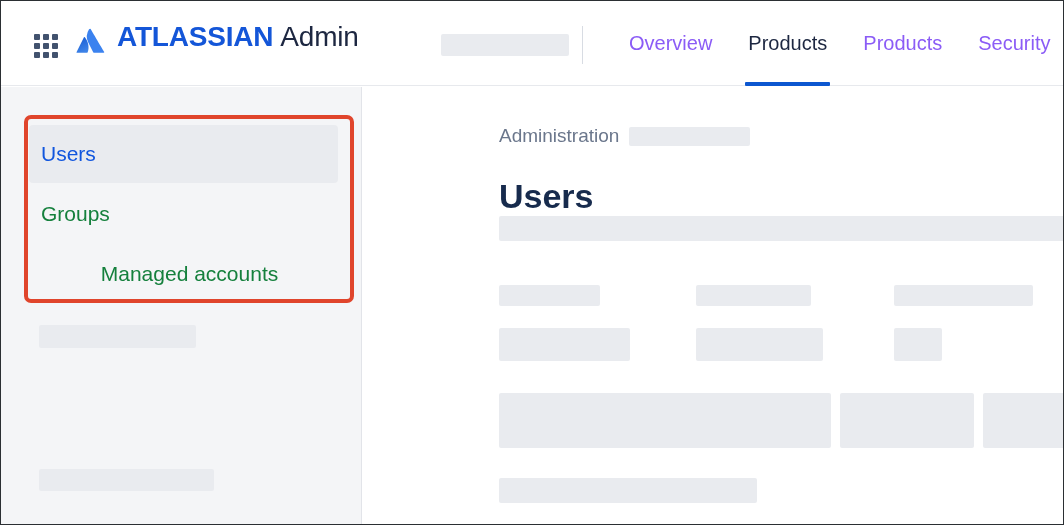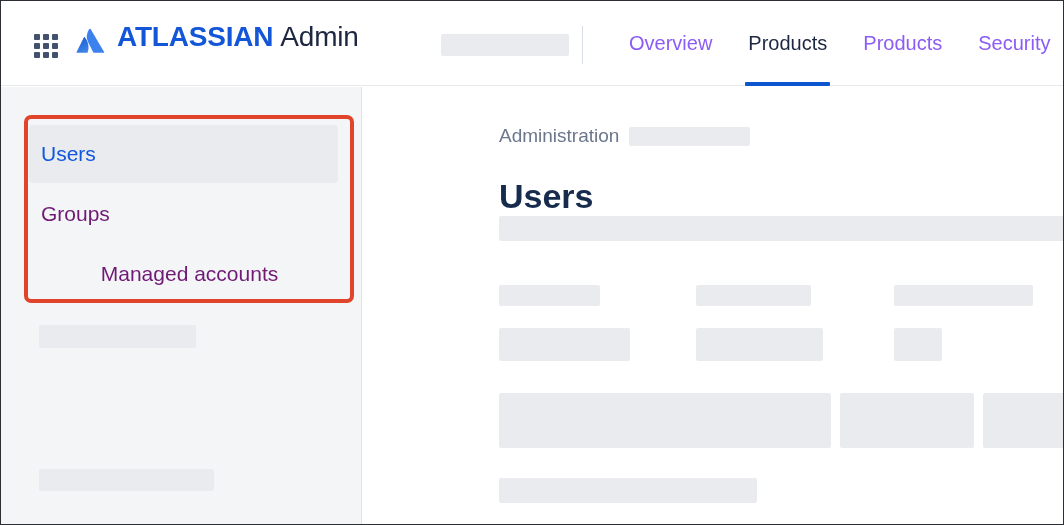--- a/index.html
+++ b/index.html
@@ -168,21 +168,21 @@
   .side-item {
     position: absolute;
     left: 28px;
     width: 309px;
     height: 58px;
     display: flex;
     align-items: center;
     padding-left: 12px;
     box-sizing: border-box;
     font-size: 21px;
-    color: #701a75;
+    color: #15803d;
     border-radius: 4px;
     cursor: pointer;
   }
   .side-item.selected {
     background: #e9ebef;
     color: #1156de;
   }
   .side-item-0 { top: 38px; }
   .side-item-1 { top: 98px; }
   .side-item-2 { top: 158px; justify-content: center; }

